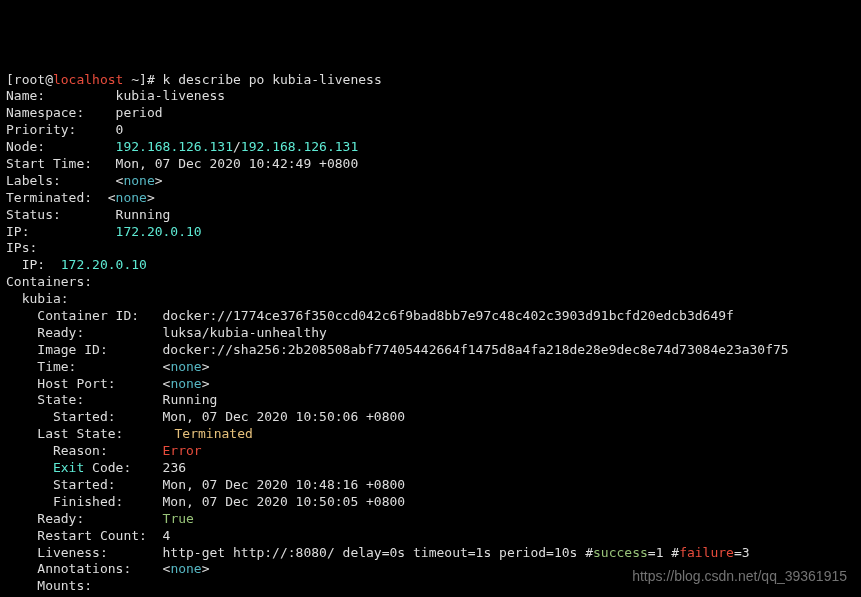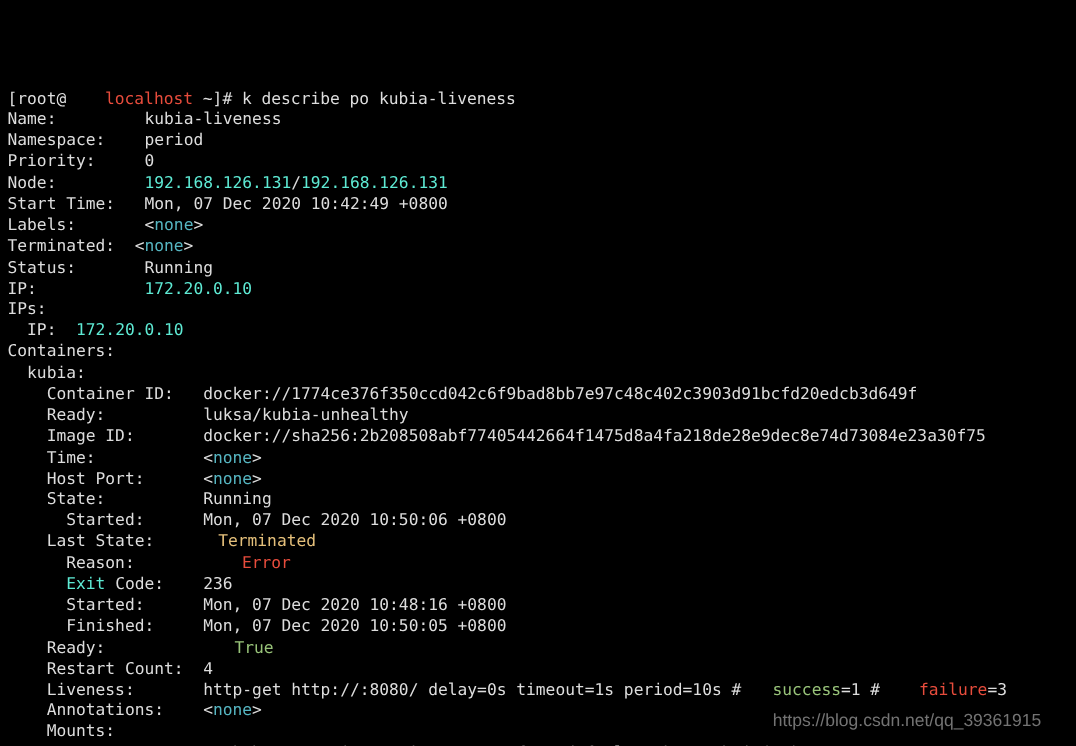--- a/index.html
+++ b/index.html
@@ -10,29 +10,29 @@
     font-size: 13px;
     line-height: 1.3;
     padding: 4px 6px;
     width: 861px;
     height: 597px;
     overflow: hidden;
     white-space: pre;
     position: relative;
   }
   .white { color: #ddd; }
-  .red { color: #e74c3c; margin-left: 31px; }
+  .red { color: #e74c3c; }
   .magenta { color: #5eead4; }
   .cyan { color: #56b6c2; }
-  .green { color: #98c379; margin-left: 25px; }
+  .green { color: #98c379; }
   .yellow { color: #e5c07b; margin-left: 12px; }
   .watermark {
     position: absolute;
     bottom: 12px;
-    right: 28px;
+    right: 14px;
     color: #888;
     font-family: Arial, sans-serif;
     font-size: 14px;
     opacity: 0.85;
   }
 </style>
 </head>
 <body>
 
 

